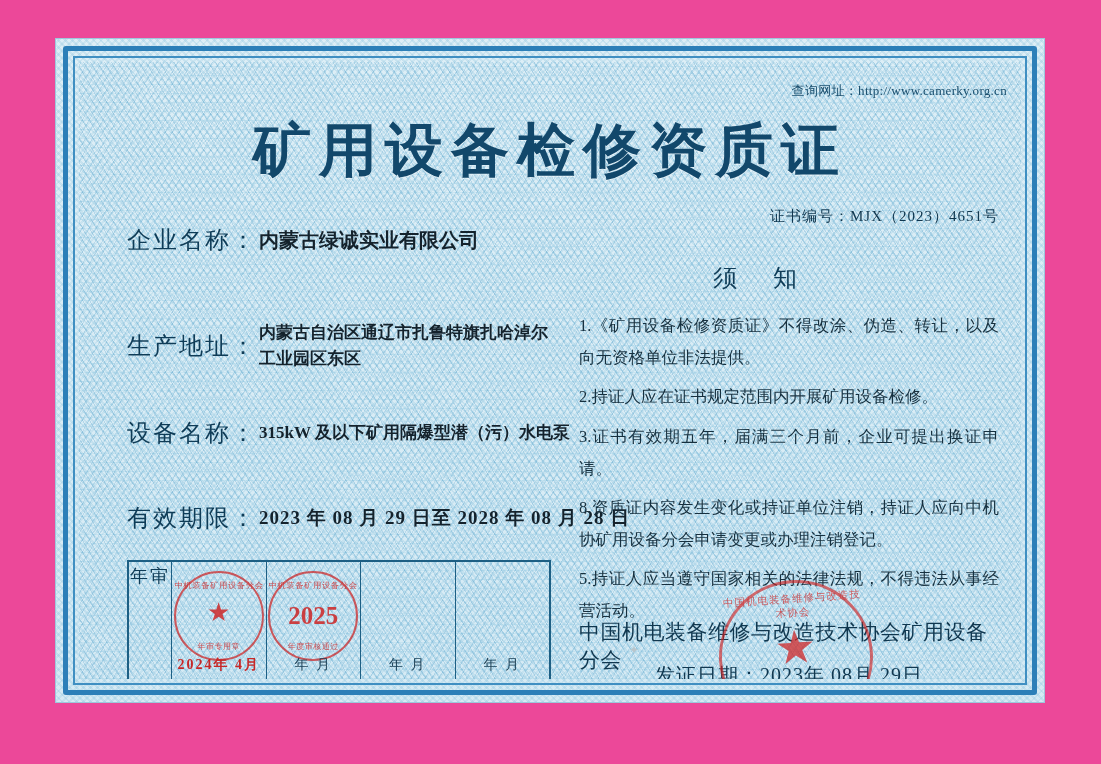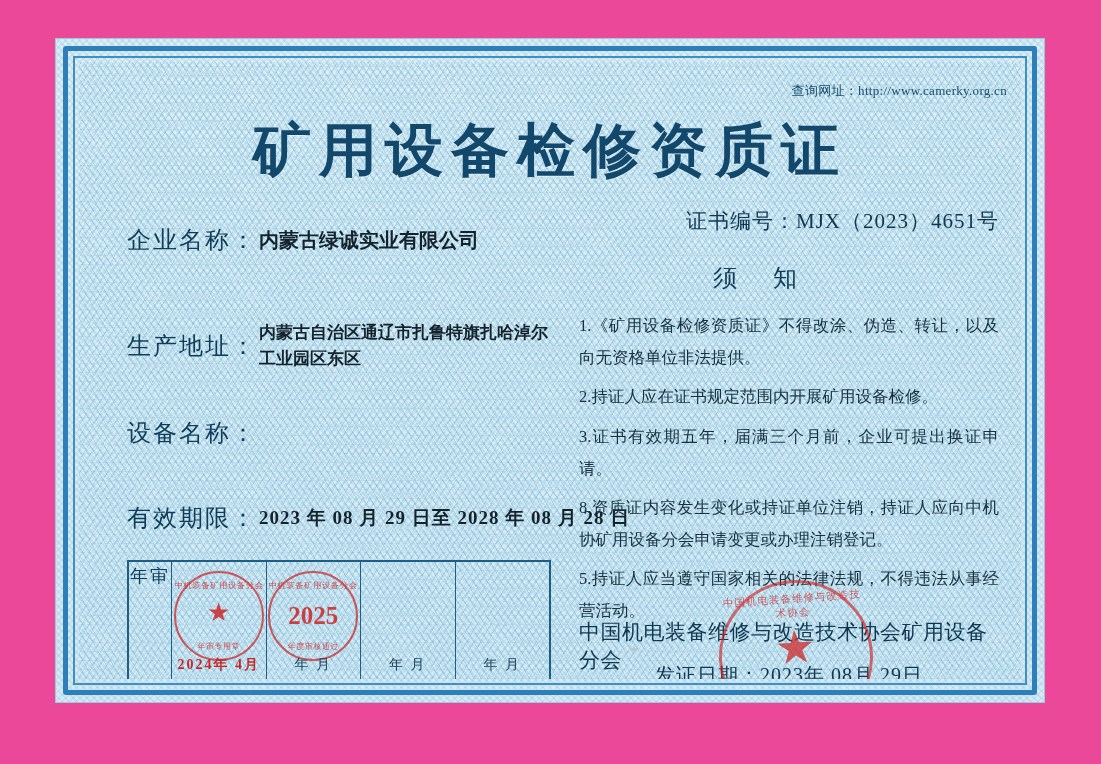--- a/index.html
+++ b/index.html
@@ -78,21 +78,21 @@
     font-weight: bold;
     color: #12486b;
     font-family: "DejaVu Sans", "Liberation Sans", sans-serif;
     text-shadow: 0 1px 0 rgba(255,255,255,0.5);
   }
 
   .cert-no {
     position: absolute;
     right: 22px;
     top: 145px;
-    font-size: 21px;
+    font-size: 15px;
     color: #10374f;
     letter-spacing: 1px;
   }
 
   
   .field {
     position: absolute;
     left: 48px;
     display: flex;
     align-items: center;
@@ -348,20 +348,21 @@
       <div class="field" id="field-address">
         <span class="field-label">生产地址</span>
         <span class="field-colon">：</span>
         <span class="field-value small" style="white-space: pre-line;">内蒙古自治区通辽市扎鲁特旗扎哈淖尔
 工业园区东区</span>
       </div>
 
       <div class="field" id="field-equipment">
         <span class="field-label">设备名称</span>
         <span class="field-colon">：</span>
+        <span class="field-value small">315kW 及以下矿用隔爆型潜（污）水电泵</span>
       </div>
 
       <div class="field" id="field-validity">
         <span class="field-label">有效期限</span>
         <span class="field-colon">：</span>
         <span class="field-value">2023 年 08 月 29 日至 2028 年 08 月 28 日</span>
       </div>
 
       <div class="annual-table">
         <div class="annual-head">

